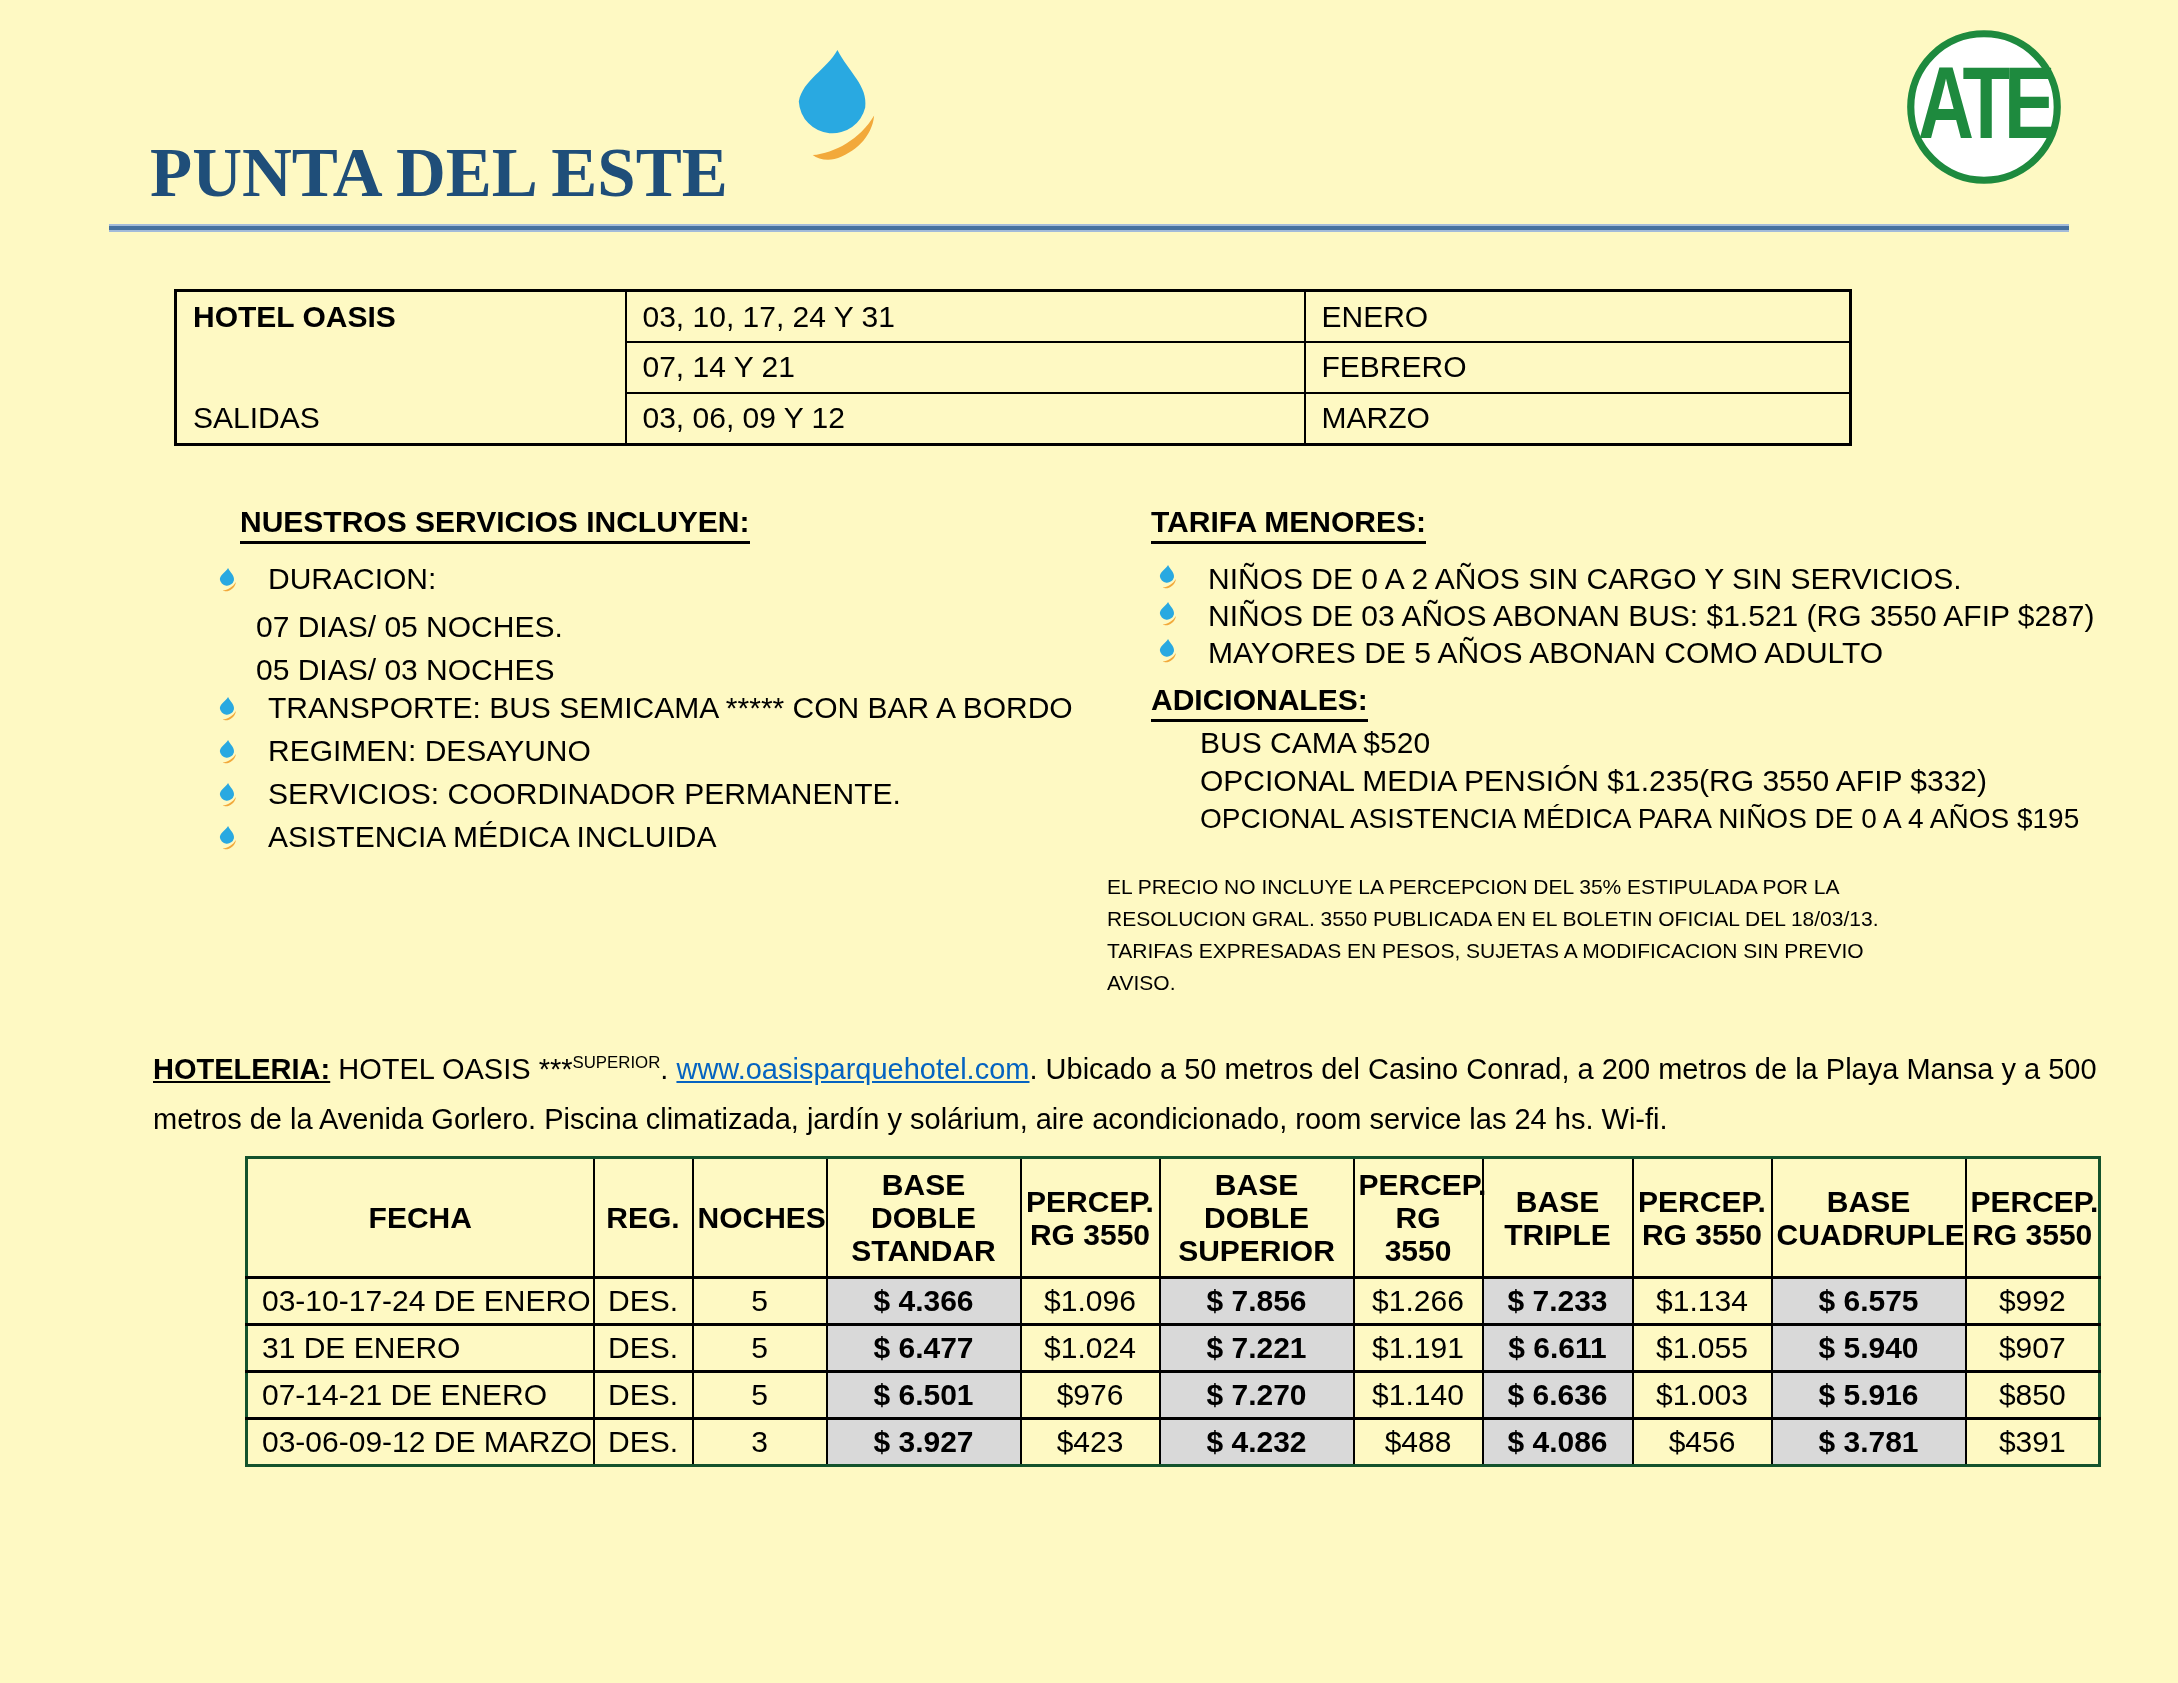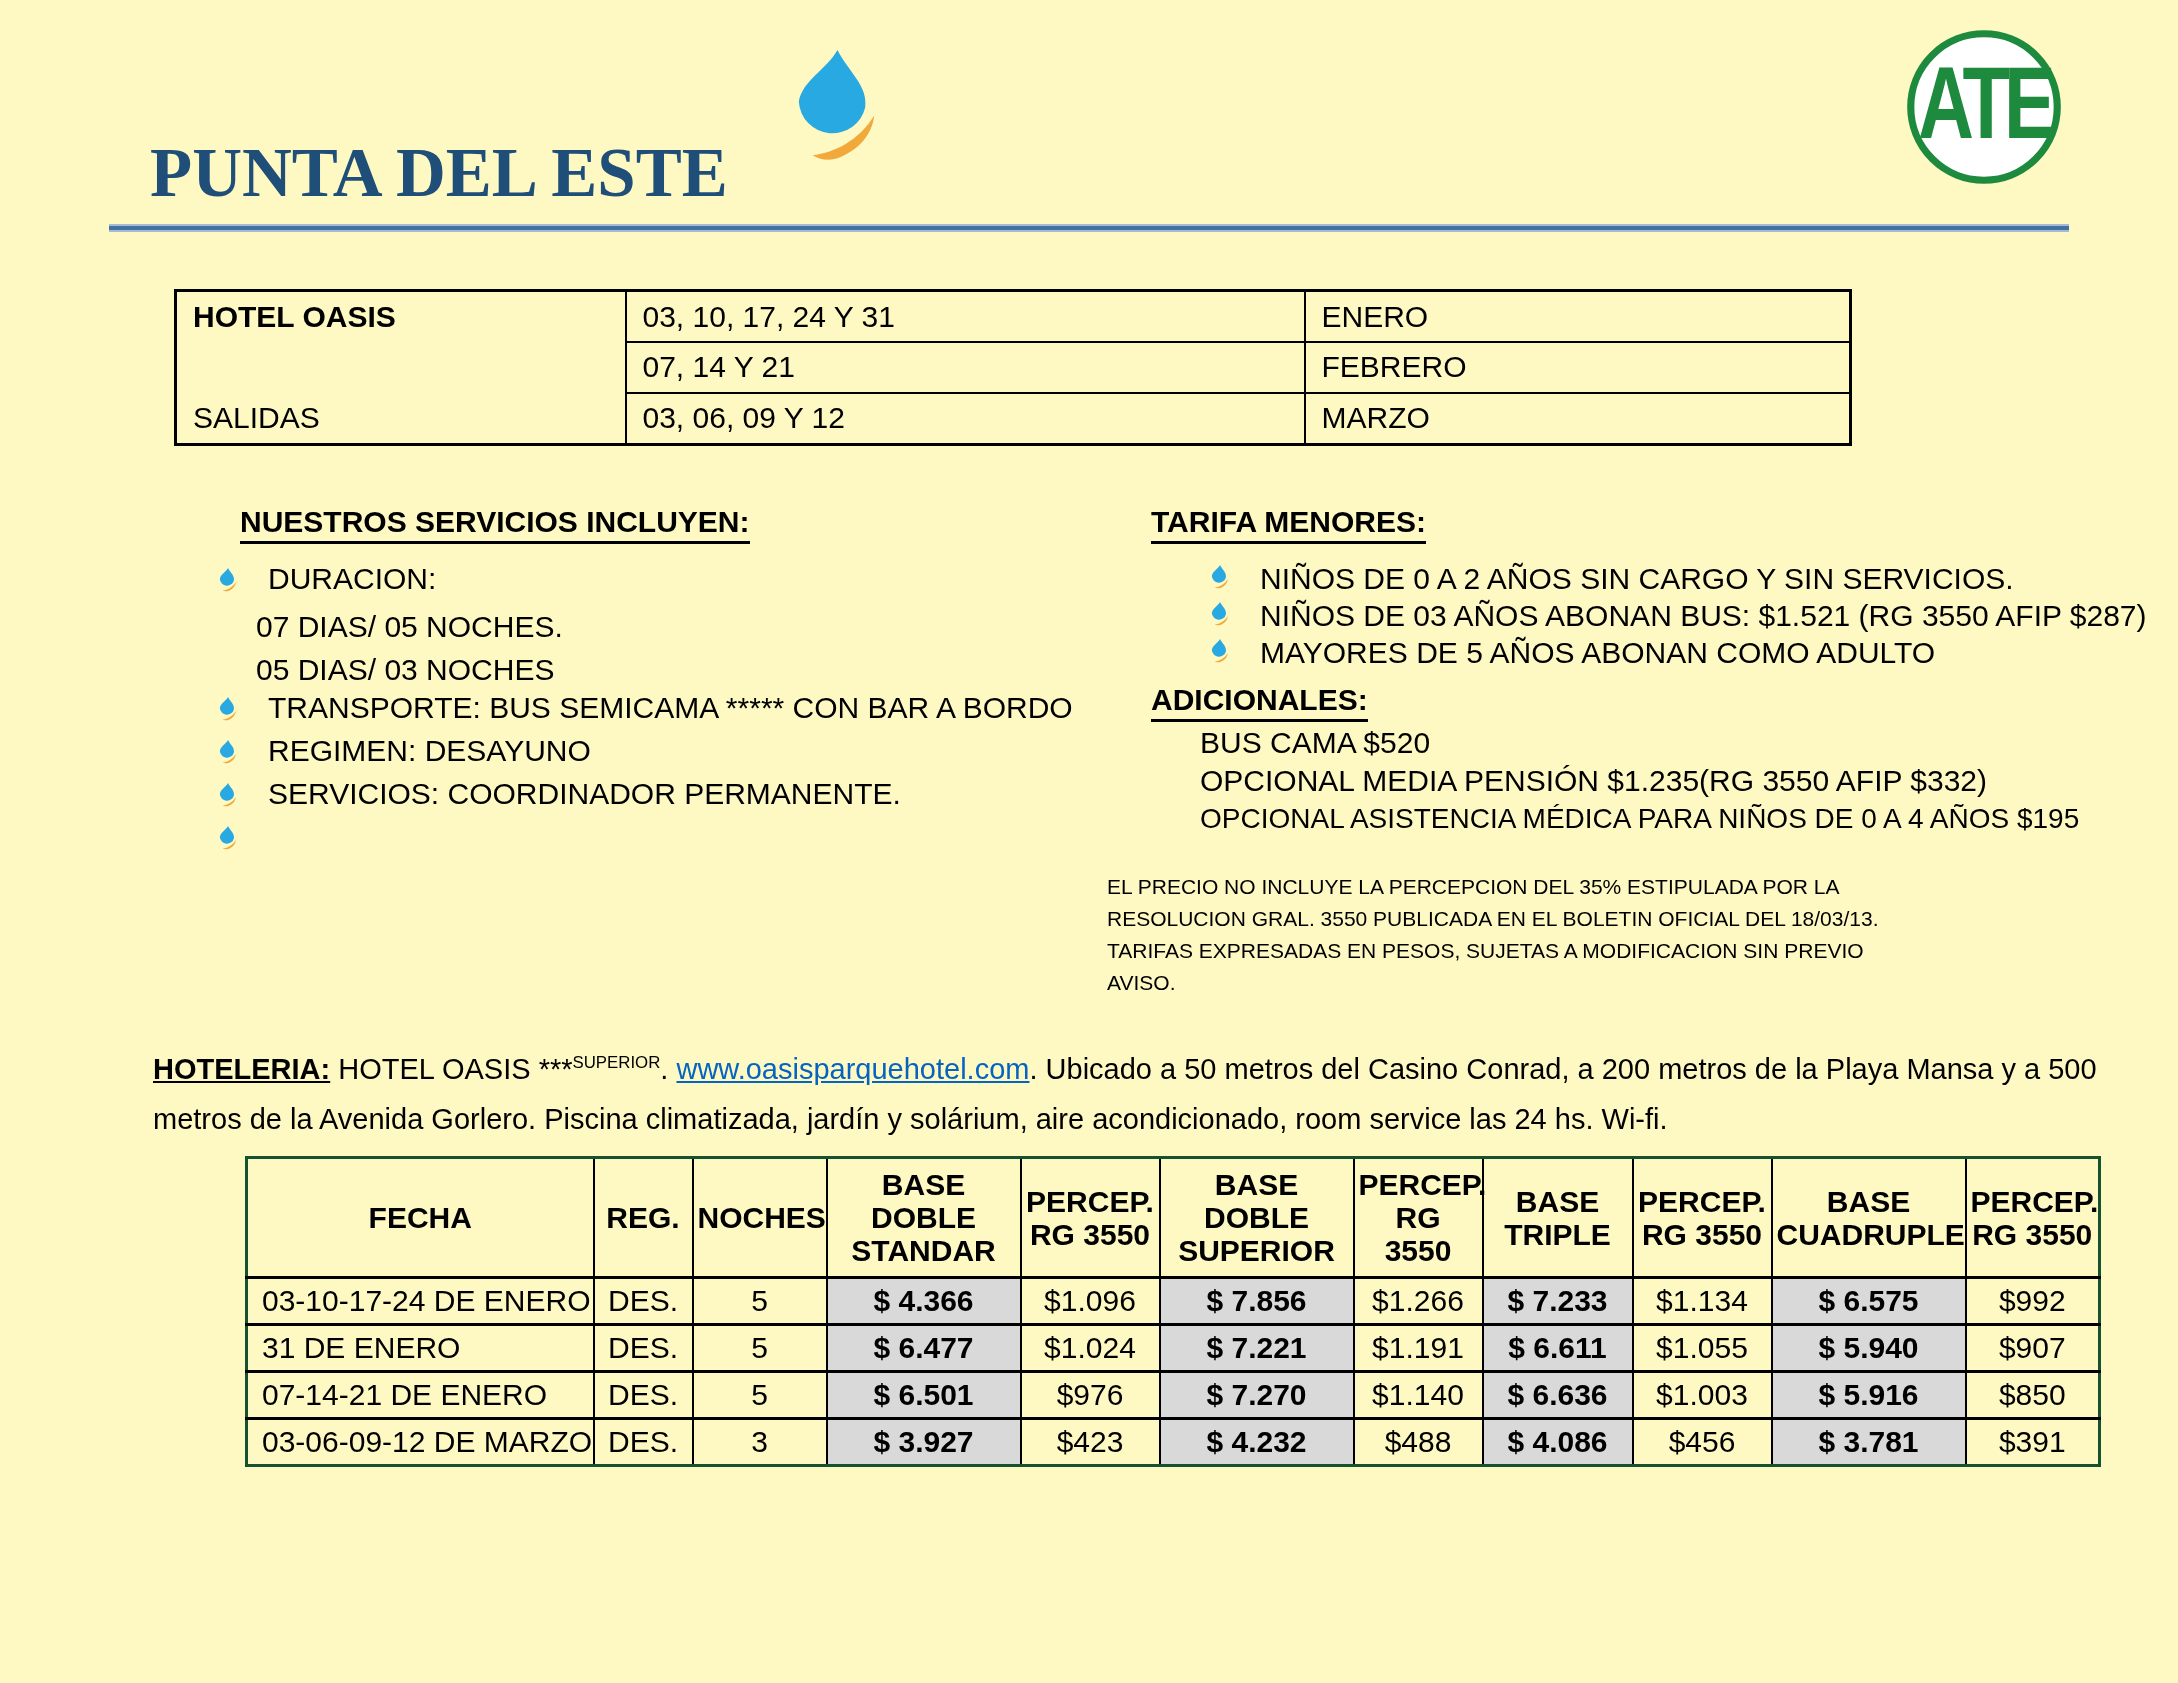--- a/index.html
+++ b/index.html
@@ -41,21 +41,21 @@
   .sec-heading {
     font-weight:bold; font-size:30px; display:inline-block;
     border-bottom:3px solid #000; padding-bottom:2px; white-space:nowrap;
   }
   .services-heading { position:absolute; left:240px; top:505px; }
   .services-list { position:absolute; left:216px; top:562px; font-size:30px; }
   .li { display:flex; align-items:flex-start; height:43px; white-space:nowrap;gap:12px; }
   .subline { margin-left:40px; height:43px; line-height:43px; white-space:nowrap; }
 
   .tarifa-heading { position:absolute; left:1151px; top:505px; }
-  .tarifa-list { position:absolute; left:1208px; top:562px; font-size:30px; }
+  .tarifa-list { position:absolute; left:1156px; top:562px; font-size:30px; }
   .tarifa-list .li { height:37px; }
   .tarifa-list .bullet { margin-top:3px; }
   .adic-heading { position:absolute; left:1151px; top:683px; }
   .adic-list { position:absolute; left:1200px; top:724px; font-size:30px; }
   .adic-list .subline { margin-left:0; height:38px; line-height:38px; }
   .adic-list .small { font-size:28px; }
 
   .legal {
     position:absolute; left:1107px; top:871px; width:812px;
     font-size:21px; line-height:32px;
@@ -166,20 +166,21 @@
         <path d="M55 0 C 44 20, 20 30, 16 52 a 34 34 0 0 0 67 6 C 86 36, 66 22, 55 0 Z" fill="#29A9E1"></path>
         <path d="M30 106 C 52 104, 78 90, 92 66 C 90 88, 72 104, 52 110 C 44 112, 35 110, 30 106 Z" fill="#F2A93B"></path>
       </svg>
       <span>SERVICIOS: COORDINADOR PERMANENTE.</span>
     </div>
     <div class="li">
       <svg class="bullet" viewBox="0 0 100 114">
         <path d="M55 0 C 44 20, 20 30, 16 52 a 34 34 0 0 0 67 6 C 86 36, 66 22, 55 0 Z" fill="#29A9E1"></path>
         <path d="M30 106 C 52 104, 78 90, 92 66 C 90 88, 72 104, 52 110 C 44 112, 35 110, 30 106 Z" fill="#F2A93B"></path>
       </svg>
+      <span>ASISTENCIA MÉDICA INCLUIDA</span>
     </div>
   </div>
 
   <div class="sec-heading tarifa-heading">TARIFA MENORES:</div>
   <div class="tarifa-list">
     <div class="li">
       <svg class="bullet" viewBox="0 0 100 114">
         <path d="M55 0 C 44 20, 20 30, 16 52 a 34 34 0 0 0 67 6 C 86 36, 66 22, 55 0 Z" fill="#29A9E1"></path>
         <path d="M30 106 C 52 104, 78 90, 92 66 C 90 88, 72 104, 52 110 C 44 112, 35 110, 30 106 Z" fill="#F2A93B"></path>
       </svg>

